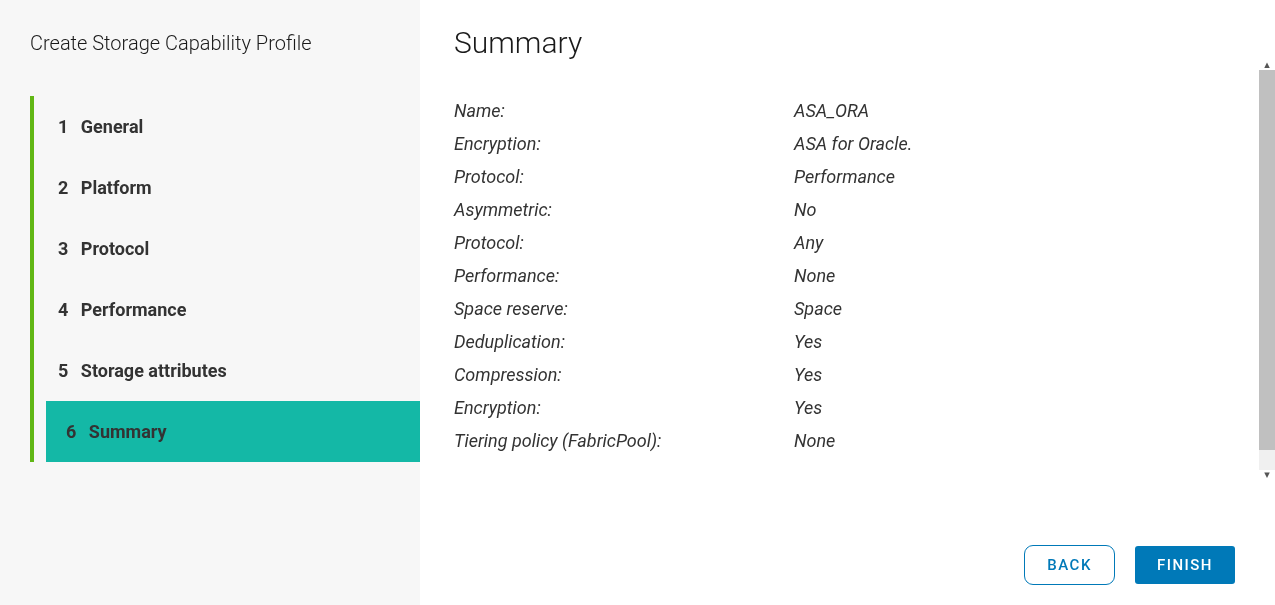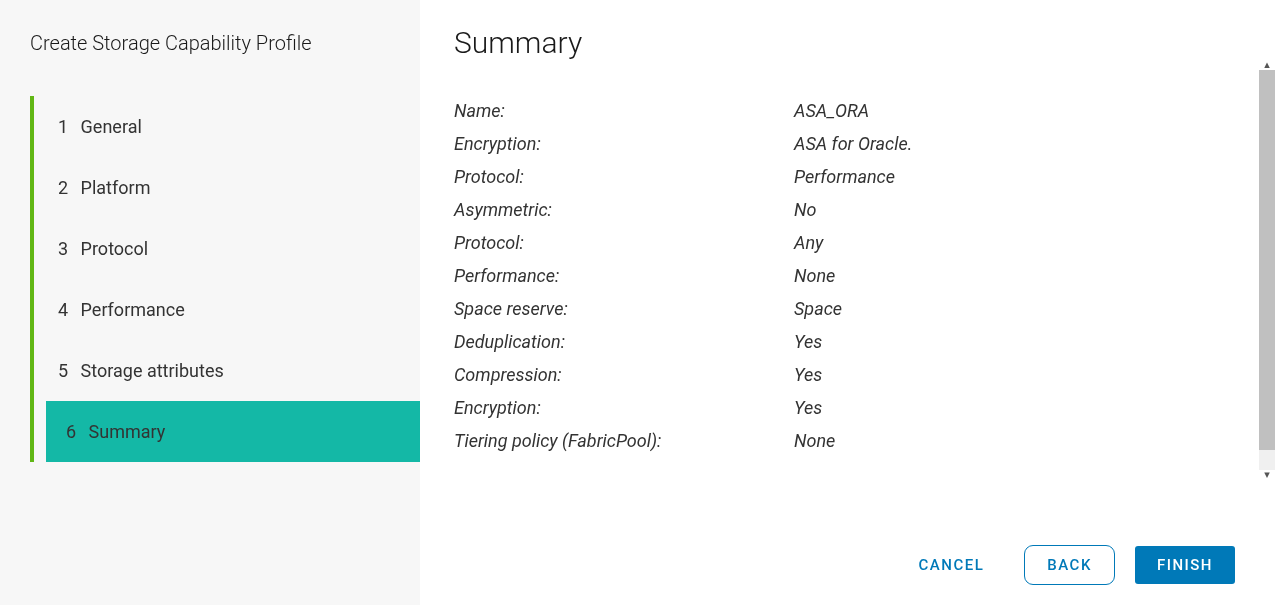--- a/index.html
+++ b/index.html
@@ -36,21 +36,21 @@
     .nav-container {
       border-left: 4px solid #61b715;
       padding-left: 0;
     }
     
     .nav-item {
       padding: 20px 20px 20px 24px;
       font-size: 18px;
       color: #333;
       cursor: pointer;
-      font-weight: 400;
+      font-weight: 700;
     }
     
     .nav-item.active {
       background: #14b8a6;
       margin-left: 12px;
       padding-left: 20px;
     }
     
     .nav-number {
       margin-right: 8px;
@@ -243,21 +243,20 @@
       <div class="summary-label">Encryption:</div>
       <div class="summary-value">Yes</div>
     </div>
     <div class="summary-row">
       <div class="summary-label">Tiering policy (FabricPool):</div>
       <div class="summary-value">None</div>
     </div>
   </div>
 
   <div class="footer">
-    <button class="btn btn-cancel">CANCEL</button>
     <button class="btn btn-back">BACK</button>
     <button class="btn btn-finish">FINISH</button>
   </div>
 
   <div class="scroll-arrow up">▴</div>
   <div class="scrollbar-track">
     <div class="scrollbar-thumb"></div>
   </div>
   <div class="scroll-arrow down">▾</div>
 </div>

